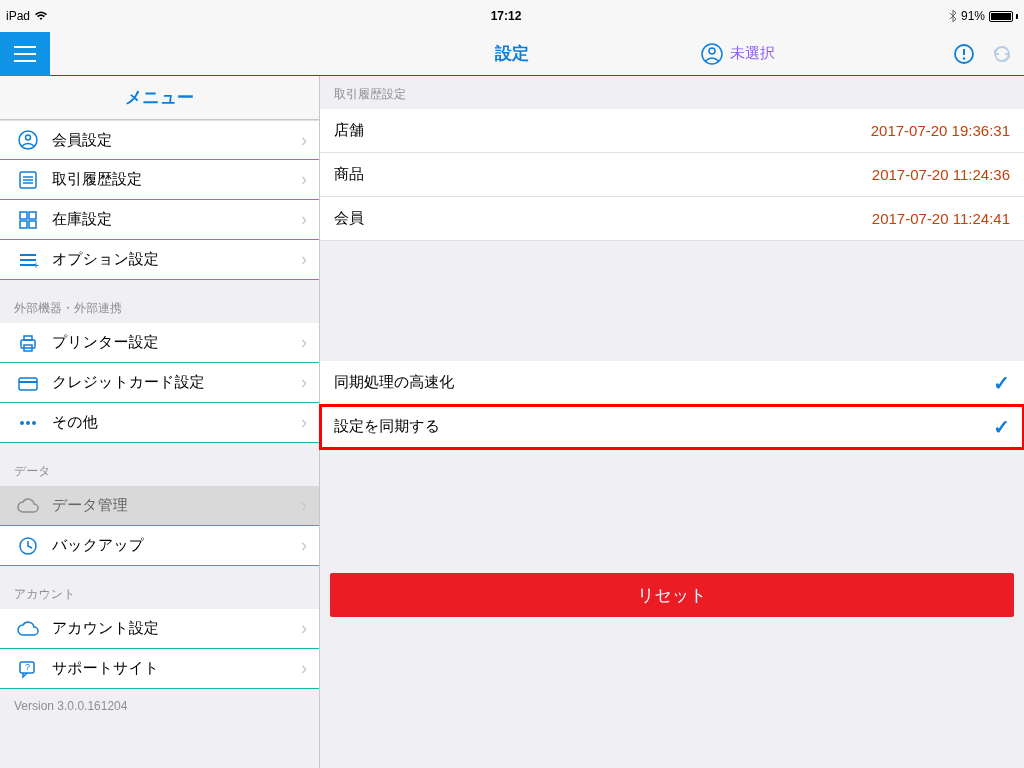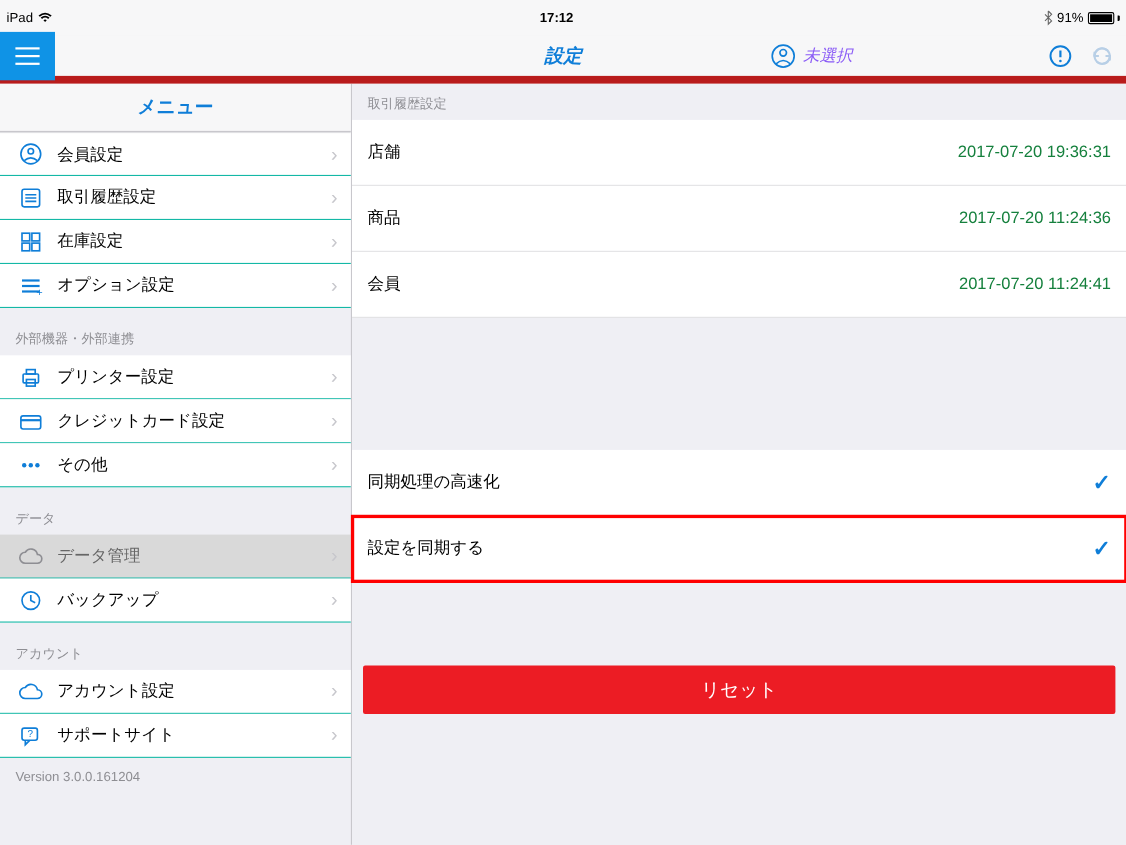--- a/index.html
+++ b/index.html
@@ -6,21 +6,21 @@
   html,body { width:1024px; height:768px; overflow:hidden; background:#efeff4; color:#000; }
   .statusbar { height:20px; font-size:12px; display:flex; align-items:center; justify-content:space-between; padding:16px 6px; background:#f7f7f8; color:#000; }
   .sb-left,.sb-right { display:flex; align-items:center; gap:4px; }
   .sb-center { position:absolute; left:0; right:12px; text-align:center; font-weight:600; }
   .wifi-icon svg,.bt-icon svg { display:block; }
   .batt { display:flex; align-items:center; gap:3px; }
   .batt-body { width:24px; height:11px; border:1px solid #000; border-radius:2px; position:relative; }
   .batt-fill { position:absolute; left:1px; top:1px; bottom:1px; width:90%; background:#000; }
   .batt-cap { width:2px; height:5px; background:#000; border-radius:0 1px 1px 0; }
 
-  .navbar { height:44px; border-bottom:7px solid #b91c1c; background:#f7f7f8; position:relative; display:flex; align-items:center;font-style:italic; }
+  .navbar { height:44px; border-bottom:1px solid #b91c1c; background:#f7f7f8; position:relative; display:flex; align-items:center; }
   .burger { width:50px; height:44px; background:#0f93e6; display:flex; align-items:center; justify-content:center; }
   .burger-lines { width:22px; height:16px; display:flex; flex-direction:column; justify-content:space-between; }
   .burger-lines span { height:2px; background:#fff; }
   .nav-title { position:absolute; left:0; right:0; text-align:center; font-size:17px; font-weight:600; color:#0f7ed8; }
   .nav-user { position:absolute; left:700px; display:flex; align-items:center; gap:6px; color:#8b5cf6; font-size:15px; }
   .nav-right { position:absolute; right:10px; display:flex; align-items:center; gap:14px; }
   .icon-btn { width:24px; height:24px; display:flex; align-items:center; justify-content:center; color:#0f7ed8; }
 
   .main { display:flex; height:704px; }
   .sidebar { width:320px; border-right:1px solid #c8c7cc; background:#efeff4; display:flex; flex-direction:column; overflow:hidden; }
@@ -30,27 +30,27 @@
   .row { height:40px; display:flex; align-items:center; padding:0 14px; background:#fff; border-bottom:1px solid #14b8a6; font-size:15px; position:relative; }
   .row:first-of-type { border-top:1px solid #e0e0e3; }
   .row.selected { background:#d9d9d9; color:#666; }
   .row-icon { width:28px; height:28px; margin-right:10px; display:flex; align-items:center; justify-content:center; color:#0f7ed8; }
   .row-icon.grey { color:#8e8e93; }
   .chev { position:absolute; right:12px; color:#c7c7cc; font-size:18px; }
   .version { font-size:12px; color:#8e8e93; padding:10px 14px; }
 
   .content { flex:1; background:#efeff4; display:flex; flex-direction:column; }
   .c-header { font-size:12px; color:#8e8e93; padding:10px 14px 6px; }
-  .c-row { background:#fff; border-bottom:1px solid #e0e0e3; padding:0 14px; height:60px; display:flex; align-items:center; justify-content:space-between; font-size:15px; }
+  .c-row { background:#fff; border-bottom:1px solid #e0e0e3; padding:0 14px; height:44px; display:flex; align-items:center; justify-content:space-between; font-size:15px; }
   .c-row:first-of-type { border-top:1px solid #e0e0e3; }
-  .c-val { color:#15803d; }
+  .c-val { color:#c2410c; }
   .gap { height:120px; }
   .check { color:#0f7ed8; font-weight:700; font-size:20px; }
   .highlight { outline:3px solid #ff0000; outline-offset:-2px; position:relative; z-index:2; }
-  .reset-wrap { padding:16px 10px; margin-top:60px; }
+  .reset-wrap { padding:16px 10px; margin-top:108px; }
   .reset { background:#ec1c24; color:#fff; height:44px; display:flex; align-items:center; justify-content:center; font-size:17px; border-radius:2px; }
 
   svg { overflow:visible; }
 </style>
 </head>
 <body>
 
 <div class="statusbar">
   <div class="sb-left">
     <span>iPad</span>

